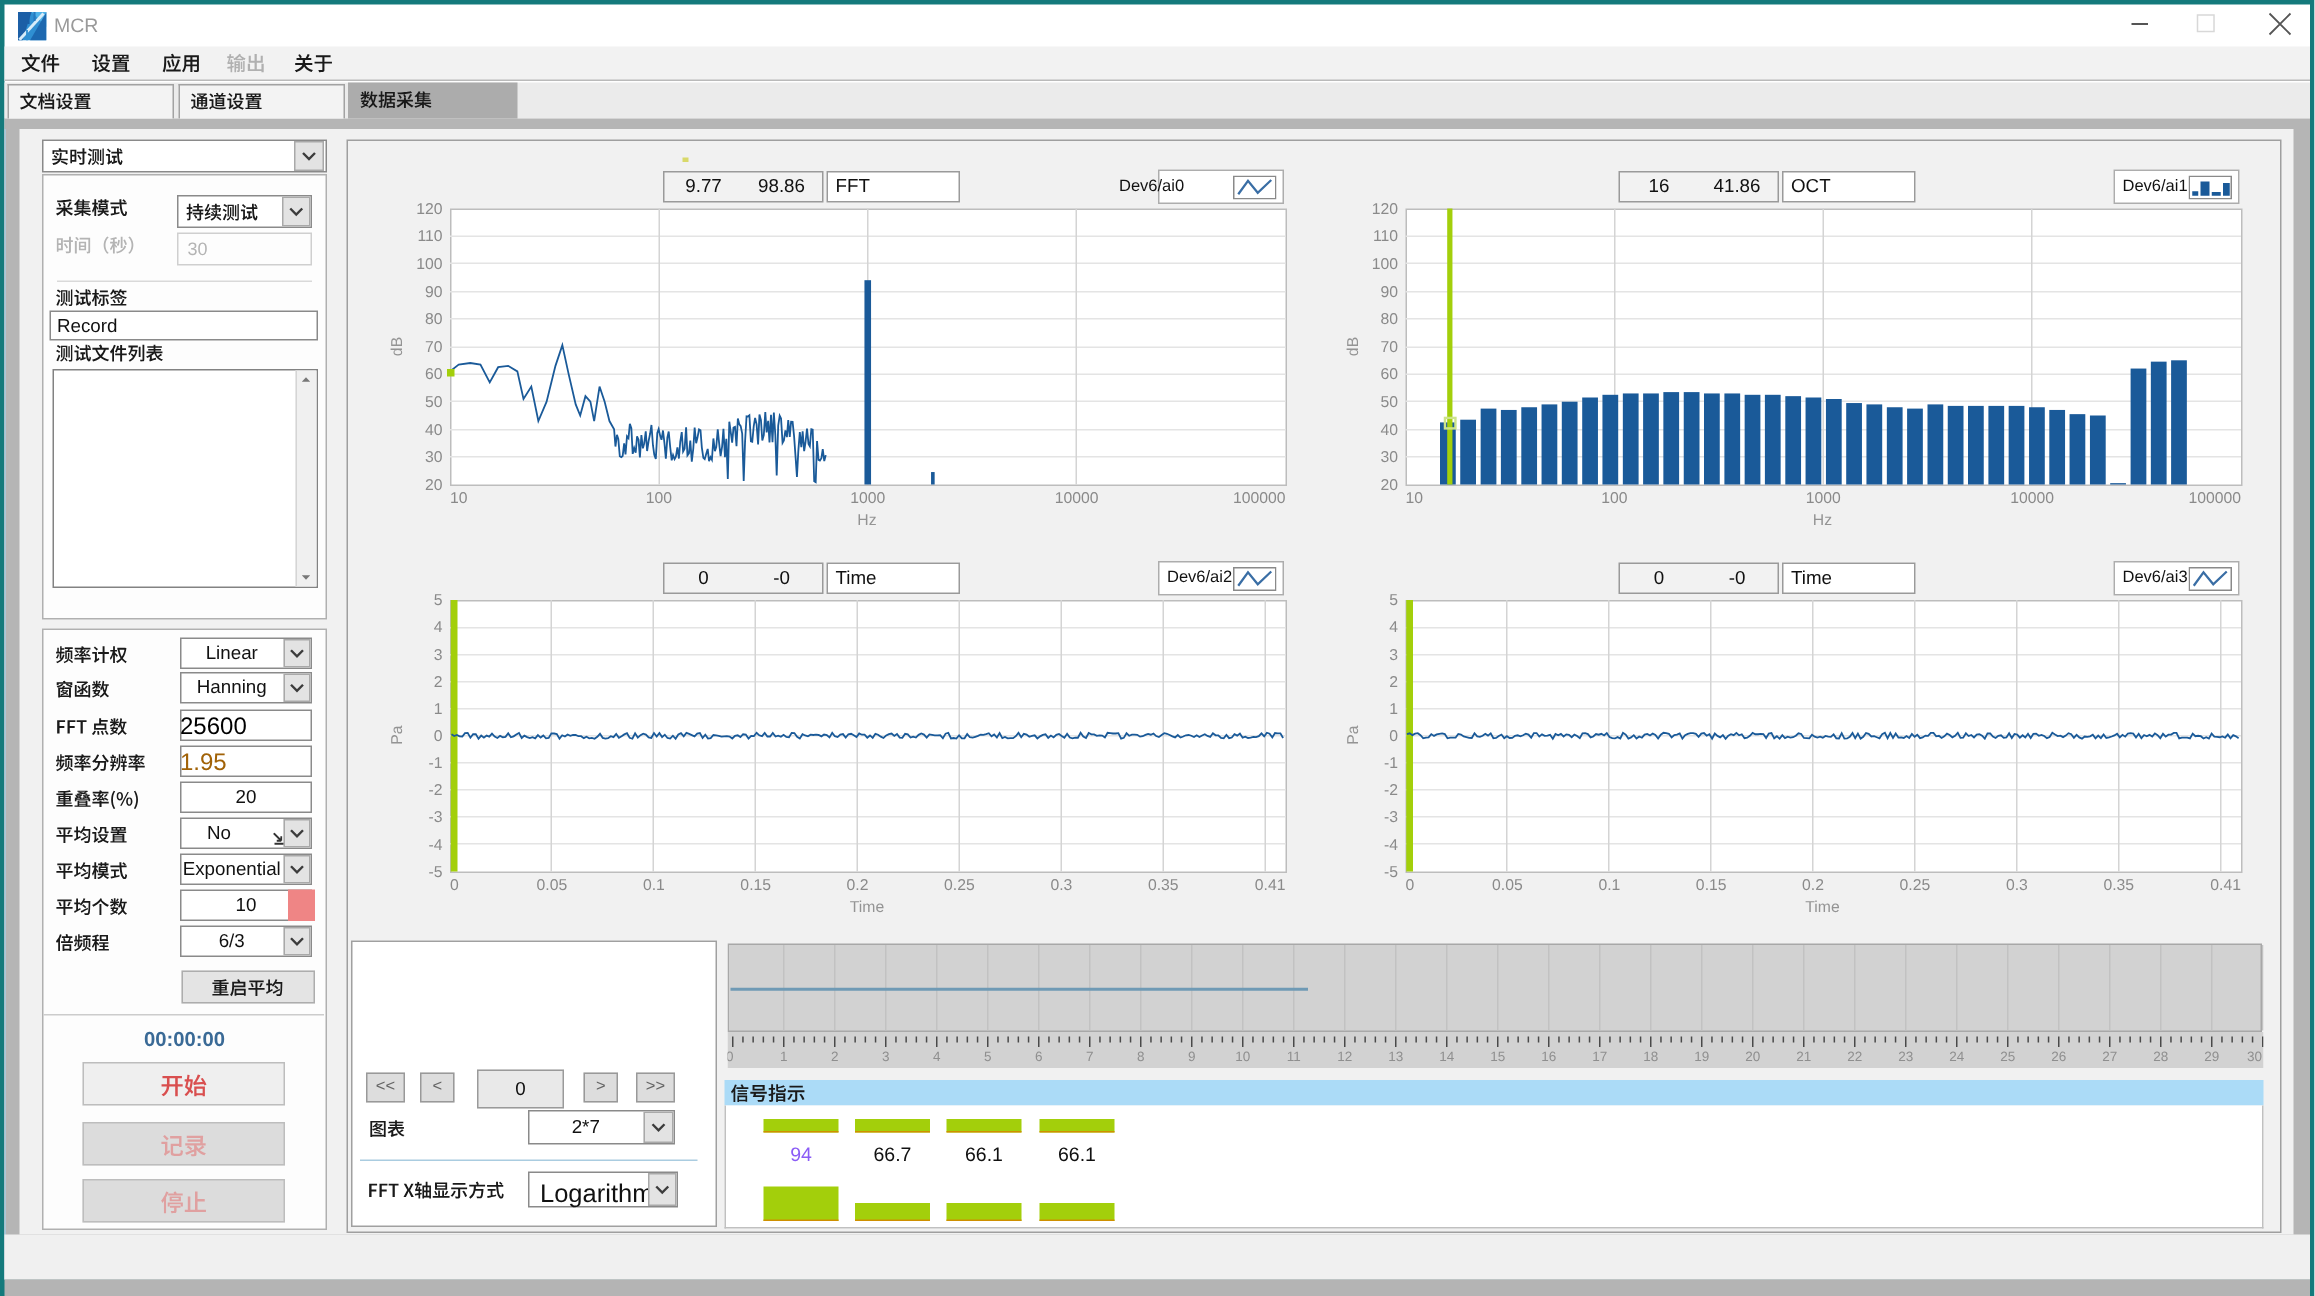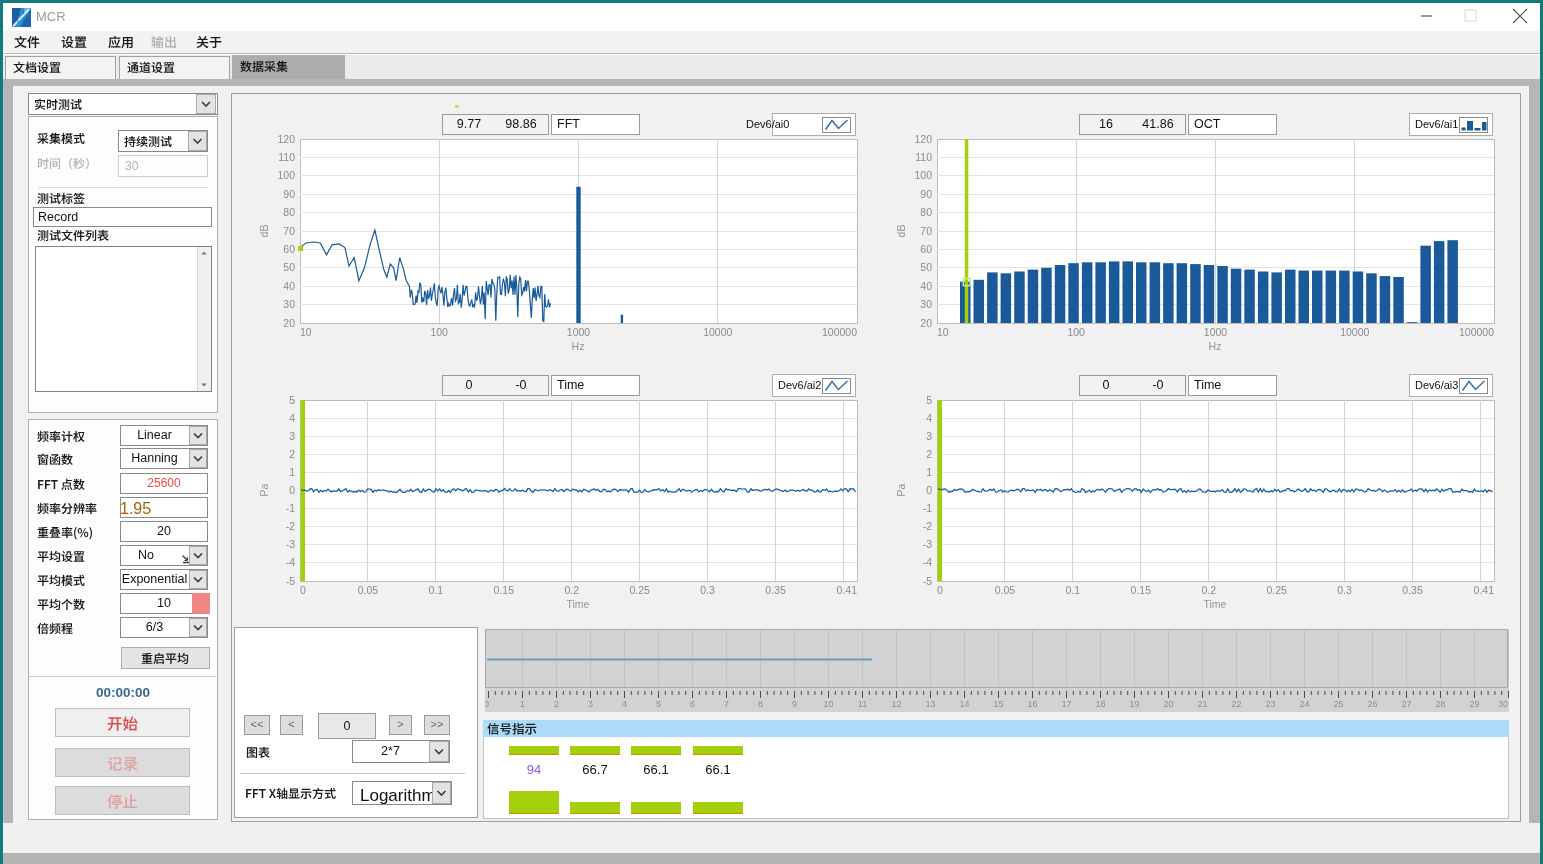--- a/index.html
+++ b/index.html
@@ -112,21 +112,21 @@
 <div style="position:absolute;left:120px;top:448px;width:88px;height:21px;background:#fff;border:1px solid #8a8a8a"></div>
 <div style="position:absolute;left:120px;top:451px;width:69px;text-align:center;font-size:12.5px;color:#111">Hanning</div>
 <div style="position:absolute;left:189px;top:449px;width:18px;height:19px;background:#e3e3e3;border:1px solid #a9a9a9"></div>
 <svg class="abs" style="left:189px;top:449px" width="18" height="19">
     <path d="M5 7.5 L9 11.5 L13 7.5" fill="none" stroke="#3c3c3c" stroke-width="1.6"></path>
   </svg>
 <svg style="position:absolute;left:36px;top:477.0px;overflow:visible" width="50" height="16">
     <path transform="translate(1,12.0)" d="M1.1 0V-8.9H6.4V-7.6H2.7V-5H5.9V-3.7H2.7V0Z M8 0V-8.9H13.3V-7.6H9.5V-5H12.8V-3.7H9.5V0Z M16.7 0V-7.6H14.1V-8.9H20.7V-7.6H18.2V0Z M29.1 -10.2H30.4V-6H29.1ZM26.9 -5.4V-3.6H32.7V-5.4ZM25.7 -6.6H33.9V-2.5H25.7ZM29.7 -9H34.8V-7.9H29.7ZM27.7 -1.5 28.9 -1.6Q29 -1.3 29.1 -0.8Q29.1 -0.4 29.2 0.1Q29.2 0.5 29.2 0.8L28 0.9Q28 0.6 28 0.2Q27.9 -0.2 27.9 -0.7Q27.8 -1.1 27.7 -1.5ZM30.2 -1.5 31.3 -1.8Q31.5 -1.4 31.7 -1Q31.9 -0.5 32 -0.1Q32.2 0.3 32.3 0.6L31.1 0.9Q31 0.6 30.9 0.2Q30.7 -0.3 30.6 -0.7Q30.4 -1.1 30.2 -1.5ZM32.7 -1.6 33.8 -2Q34.1 -1.6 34.4 -1.2Q34.7 -0.7 34.9 -0.3Q35.2 0.1 35.4 0.5L34.2 0.9Q34 0.6 33.8 0.2Q33.6 -0.3 33.3 -0.8Q33 -1.2 32.7 -1.6ZM25.8 -1.9 27 -1.6Q26.7 -0.9 26.3 -0.2Q25.8 0.5 25.4 1L24.2 0.4Q24.7 0 25.1 -0.6Q25.5 -1.3 25.8 -1.9Z M36.6 -4H41.2V-3H36.6ZM36.4 -8H42.2V-7H36.4ZM41 -10 42 -9.6Q41.7 -9.1 41.5 -8.7Q41.2 -8.3 40.9 -8.1L40.2 -8.4Q40.3 -8.6 40.5 -8.9Q40.6 -9.2 40.8 -9.5Q40.9 -9.7 41 -10ZM38.7 -10.2H39.9V-4.8H38.7ZM36.7 -9.5 37.6 -9.9Q37.9 -9.6 38.1 -9.1Q38.3 -8.7 38.4 -8.4L37.4 -8Q37.4 -8.3 37.2 -8.7Q37 -9.2 36.7 -9.5ZM38.8 -7.6 39.6 -7.1Q39.3 -6.6 38.8 -6.1Q38.4 -5.6 37.8 -5.2Q37.3 -4.8 36.8 -4.5Q36.7 -4.7 36.5 -5Q36.3 -5.2 36.2 -5.4Q36.7 -5.6 37.2 -6Q37.6 -6.3 38.1 -6.7Q38.5 -7.1 38.8 -7.6ZM39.7 -7.3Q39.9 -7.2 40.2 -7Q40.5 -6.9 40.8 -6.7Q41.2 -6.4 41.5 -6.3Q41.8 -6.1 41.9 -6L41.2 -5.1Q41.1 -5.3 40.8 -5.5Q40.5 -5.7 40.2 -6Q39.9 -6.2 39.6 -6.5Q39.3 -6.7 39.1 -6.8ZM43.1 -7.9H47.3V-6.8H43.1ZM43.2 -10.1 44.4 -9.9Q44.2 -8.7 43.9 -7.6Q43.6 -6.5 43.3 -5.6Q42.9 -4.6 42.4 -3.9Q42.3 -4 42.1 -4.1Q42 -4.3 41.8 -4.4Q41.6 -4.6 41.5 -4.7Q42 -5.3 42.3 -6.2Q42.6 -7 42.9 -8Q43.1 -9 43.2 -10.1ZM45.4 -7.2 46.5 -7.1Q46.3 -5.1 45.7 -3.5Q45.2 -1.9 44.3 -0.8Q43.3 0.3 41.9 1.1Q41.8 1 41.7 0.8Q41.6 0.6 41.5 0.4Q41.3 0.2 41.2 0.1Q42.6 -0.6 43.4 -1.6Q44.3 -2.6 44.7 -4Q45.2 -5.4 45.4 -7.2ZM43.8 -6.9Q44 -5.4 44.5 -4Q45 -2.7 45.7 -1.7Q46.5 -0.6 47.6 -0Q47.4 0.1 47.1 0.4Q46.9 0.7 46.7 0.9Q45.6 0.2 44.8 -0.9Q44 -2.1 43.6 -3.5Q43.1 -5 42.7 -6.8ZM36.9 -1.8 37.7 -2.5Q38.3 -2.3 39 -1.9Q39.7 -1.6 40.3 -1.2Q40.9 -0.9 41.4 -0.6L40.6 0.2Q40.2 -0.1 39.6 -0.5Q39 -0.8 38.3 -1.2Q37.6 -1.5 36.9 -1.8ZM40.8 -4H41L41.2 -4L41.9 -3.8Q41.5 -2.4 40.8 -1.5Q40 -0.5 39 0Q38 0.6 36.8 1Q36.7 0.8 36.5 0.5Q36.4 0.2 36.2 0Q37.3 -0.2 38.2 -0.7Q39.2 -1.2 39.8 -2Q40.5 -2.7 40.8 -3.8ZM36.9 -1.8Q37.2 -2.2 37.5 -2.7Q37.8 -3.2 38 -3.7Q38.3 -4.2 38.5 -4.7L39.5 -4.5Q39.3 -4 39.1 -3.4Q38.8 -2.9 38.5 -2.4Q38.3 -1.9 38 -1.6Z" fill="#1a1a1a"></path>
   </svg>
 <div style="position:absolute;left:120px;top:473px;width:88px;height:21px;background:#fff;border:1px solid #8a8a8a"></div>
-<div style="position:absolute;left:120px;top:476px;width:88px;text-align:center;font-size:12px;color:#ef4444">25600</div>
+<div style="position:absolute;left:120px;top:476px;width:88px;font-size:16px;color:#000000">25600</div>
 <svg style="position:absolute;left:36px;top:501.0px;overflow:visible" width="62" height="16">
     <path transform="translate(1,12.0)" d="M6.2 -9.5H11.5V-8.4H6.2ZM8.5 -8.8 9.6 -8.5Q9.4 -8.1 9.2 -7.6Q9 -7.1 8.8 -6.8L7.9 -7Q8 -7.4 8.2 -7.9Q8.4 -8.4 8.5 -8.8ZM6.5 -7.3H11.2V-1.7H10.1V-6.4H7.5V-1.6H6.5ZM8.3 -5.8H9.3Q9.3 -4.5 9.2 -3.5Q9.2 -2.5 9 -1.8Q8.8 -1 8.5 -0.5Q8.1 0.1 7.5 0.4Q6.9 0.8 5.9 1.1Q5.9 0.9 5.7 0.6Q5.5 0.4 5.4 0.2Q6.2 -0 6.8 -0.3Q7.3 -0.6 7.6 -1.1Q7.9 -1.5 8.1 -2.2Q8.2 -2.8 8.3 -3.7Q8.3 -4.6 8.3 -5.8ZM8.7 -0.9 9.4 -1.6Q9.8 -1.3 10.2 -1Q10.6 -0.6 11 -0.3Q11.4 0 11.7 0.3L11 1.1Q10.7 0.8 10.3 0.4Q10 0.1 9.5 -0.3Q9.1 -0.6 8.7 -0.9ZM3.5 -8.8H5.8V-7.8H3.5ZM0.4 -6.5H6V-5.4H0.4ZM3.1 -10.2H4.1V-5.9H3.1ZM1.2 -9.1H2.2V-5.9H1.2ZM5 -4.7 6 -4.4Q5.7 -3 5.1 -1.9Q4.4 -0.9 3.5 -0.1Q2.5 0.6 1 1.1Q1 0.8 0.8 0.6Q0.6 0.3 0.4 0.1Q1.7 -0.2 2.6 -0.9Q3.5 -1.5 4.1 -2.4Q4.7 -3.4 5 -4.7ZM1.4 -4.8 2.4 -4.6Q2.2 -3.8 1.9 -3.1Q1.6 -2.4 1.2 -1.9Q1.1 -2 1 -2.1Q0.8 -2.2 0.6 -2.3Q0.5 -2.4 0.3 -2.5Q0.7 -2.9 1 -3.5Q1.2 -4.2 1.4 -4.8ZM2.8 -5.7H3.9V-1.8H2.8Z M17.3 -3.3H18.7V1H17.3ZM12.6 -2.5H23.5V-1.3H12.6ZM12.8 -9.1H23.3V-8H12.8ZM21.9 -7.7 22.9 -7.1Q22.5 -6.7 22 -6.3Q21.5 -5.9 21.1 -5.6L20.2 -6.2Q20.5 -6.4 20.8 -6.7Q21.1 -6.9 21.4 -7.2Q21.7 -7.5 21.9 -7.7ZM18.6 -5.3 19.5 -5.6Q19.8 -5.3 20 -4.9Q20.3 -4.5 20.5 -4.2Q20.7 -3.8 20.8 -3.5L19.9 -3.1Q19.8 -3.4 19.6 -3.8Q19.4 -4.2 19.1 -4.6Q18.9 -5 18.6 -5.3ZM12.6 -4.2Q13.1 -4.4 13.9 -4.7Q14.7 -5.1 15.5 -5.4L15.8 -4.5Q15.1 -4.2 14.4 -3.8Q13.7 -3.5 13.2 -3.2ZM12.9 -7 13.7 -7.7Q14 -7.5 14.4 -7.3Q14.7 -7 15 -6.8Q15.4 -6.6 15.6 -6.4L14.7 -5.6Q14.5 -5.8 14.2 -6.1Q13.9 -6.3 13.6 -6.6Q13.2 -6.8 12.9 -7ZM20.1 -4.8 20.9 -5.4Q21.3 -5.2 21.8 -4.9Q22.2 -4.7 22.6 -4.4Q23 -4.1 23.3 -3.8L22.4 -3.1Q22.2 -3.4 21.8 -3.6Q21.4 -3.9 20.9 -4.2Q20.5 -4.5 20.1 -4.8ZM16.1 -5.6Q16.1 -5.8 16 -5.9Q16 -6.1 15.9 -6.3Q15.8 -6.5 15.8 -6.6Q15.9 -6.7 16 -6.8Q16.2 -6.9 16.3 -7Q16.4 -7.1 16.6 -7.4Q16.8 -7.7 17.1 -8.1Q17.3 -8.4 17.5 -8.8L18.5 -8.4Q18.2 -7.8 17.7 -7.2Q17.2 -6.6 16.7 -6.2V-6.2Q16.7 -6.2 16.6 -6.1Q16.5 -6.1 16.4 -6Q16.3 -5.9 16.2 -5.8Q16.1 -5.7 16.1 -5.6ZM16.1 -5.6 16.1 -6.5 16.6 -6.8 18.9 -6.9Q18.8 -6.7 18.8 -6.4Q18.7 -6.1 18.7 -5.9Q18 -5.9 17.5 -5.8Q17 -5.8 16.7 -5.8Q16.5 -5.7 16.3 -5.7Q16.2 -5.7 16.1 -5.6ZM15.9 -3.2Q15.8 -3.4 15.8 -3.5Q15.7 -3.7 15.7 -3.9Q15.6 -4.1 15.5 -4.3Q15.8 -4.3 16 -4.5Q16.2 -4.6 16.6 -4.9Q16.7 -5 17 -5.3Q17.4 -5.6 17.8 -6Q18.2 -6.4 18.6 -6.9Q19 -7.4 19.4 -7.8L20.3 -7.3Q19.5 -6.3 18.5 -5.4Q17.5 -4.4 16.5 -3.8V-3.7Q16.5 -3.7 16.4 -3.7Q16.3 -3.6 16.2 -3.6Q16.1 -3.5 16 -3.4Q15.9 -3.3 15.9 -3.2ZM15.9 -3.2 15.8 -4.1 16.4 -4.4 20 -4.7Q20 -4.5 20 -4.2Q20 -3.9 20 -3.8Q18.7 -3.6 18 -3.6Q17.2 -3.5 16.8 -3.4Q16.4 -3.4 16.2 -3.3Q16 -3.3 15.9 -3.2ZM17 -9.9 18.3 -10.2Q18.5 -9.9 18.7 -9.6Q18.9 -9.2 19 -8.9L17.8 -8.6Q17.7 -8.8 17.5 -9.2Q17.2 -9.6 17 -9.9Z M26.3 -5.7H32.9V-4.5H26.3ZM32.5 -5.7H33.8Q33.8 -5.7 33.8 -5.6Q33.8 -5.5 33.8 -5.4Q33.8 -5.2 33.8 -5.1Q33.7 -3.8 33.7 -2.8Q33.6 -1.9 33.5 -1.2Q33.5 -0.6 33.4 -0.2Q33.2 0.2 33.1 0.4Q32.9 0.6 32.6 0.7Q32.4 0.8 32.1 0.9Q31.7 0.9 31.2 0.9Q30.7 0.9 30.2 0.9Q30.2 0.6 30.1 0.3Q30 -0.1 29.8 -0.3Q30.3 -0.3 30.8 -0.3Q31.3 -0.3 31.5 -0.3Q31.8 -0.3 32 -0.4Q32.1 -0.6 32.2 -1.1Q32.3 -1.7 32.4 -2.7Q32.5 -3.8 32.5 -5.5ZM27.8 -10 29.1 -9.6Q28.7 -8.6 28.1 -7.6Q27.5 -6.7 26.9 -5.9Q26.2 -5.1 25.5 -4.5Q25.4 -4.6 25.2 -4.8Q25 -5 24.8 -5.2Q24.6 -5.3 24.4 -5.4Q25.1 -6 25.8 -6.7Q26.4 -7.4 26.9 -8.2Q27.4 -9.1 27.8 -10ZM32.2 -10Q32.5 -9.4 32.9 -8.8Q33.3 -8.2 33.7 -7.6Q34.2 -7 34.7 -6.5Q35.2 -6 35.6 -5.6Q35.5 -5.5 35.3 -5.3Q35.1 -5.1 34.9 -5Q34.7 -4.8 34.6 -4.6Q34.2 -5 33.7 -5.6Q33.2 -6.2 32.7 -6.8Q32.2 -7.5 31.8 -8.2Q31.4 -8.9 31 -9.5ZM28.5 -5.3H29.8Q29.7 -4.3 29.5 -3.4Q29.3 -2.5 28.8 -1.6Q28.4 -0.8 27.6 -0.1Q26.8 0.6 25.5 1.1Q25.4 0.9 25.3 0.7Q25.2 0.5 25 0.3Q24.9 0.1 24.7 -0Q25.9 -0.4 26.6 -1Q27.3 -1.5 27.7 -2.2Q28.1 -3 28.2 -3.7Q28.4 -4.5 28.5 -5.3Z M40.8 -7.8 41.7 -7.7Q41.7 -7.1 41.7 -6.4Q41.6 -5.6 41.5 -4.9Q41.4 -4.3 41.3 -3.7L40.4 -4Q40.5 -4.4 40.6 -5.1Q40.7 -5.8 40.8 -6.5Q40.8 -7.2 40.8 -7.8ZM42.2 -10.1H43.2V-5.5Q43.2 -4.5 43.1 -3.6Q43 -2.7 42.8 -1.9Q42.5 -1.1 42 -0.3Q41.5 0.4 40.7 1Q40.6 0.9 40.5 0.7Q40.4 0.6 40.2 0.4Q40.1 0.3 40 0.2Q40.7 -0.3 41.1 -1Q41.6 -1.6 41.8 -2.4Q42 -3.1 42.1 -3.9Q42.2 -4.6 42.2 -5.4ZM36.6 -8.6H40.3V-7.6H36.6ZM36.5 -5.4H40.4V-4.4H36.5ZM36.9 -7.3 37.8 -7.5Q38 -7 38.1 -6.5Q38.2 -5.9 38.2 -5.6L37.3 -5.4Q37.3 -5.7 37.2 -6.3Q37.1 -6.9 36.9 -7.3ZM39.2 -7.5 40.2 -7.3Q40 -6.7 39.8 -6.1Q39.6 -5.5 39.5 -5.1L38.7 -5.3Q38.7 -5.6 38.9 -6Q39 -6.4 39 -6.8Q39.1 -7.2 39.2 -7.5ZM43.5 -8.6H47.4V-7.6H43.5ZM43.4 -5.4H47.6V-4.3H43.4ZM43.9 -7.3 44.7 -7.5Q44.9 -7 45 -6.5Q45.1 -6 45.2 -5.6L44.2 -5.3Q44.2 -5.7 44.1 -6.3Q44 -6.9 43.9 -7.3ZM46.2 -7.6 47.2 -7.4Q47.1 -6.9 47 -6.5Q46.9 -6.1 46.7 -5.7Q46.6 -5.3 46.5 -4.9L45.7 -5.1Q45.8 -5.5 45.9 -5.9Q46 -6.3 46.1 -6.8Q46.2 -7.2 46.2 -7.6ZM44.9 -5H46.1V1H44.9ZM43.6 -2.9H47.4V-1.9H43.6ZM37.9 -5H39V-2.9Q39 -2.4 39 -1.9Q38.9 -1.4 38.7 -0.8Q38.5 -0.3 38.2 0.2Q37.8 0.7 37.3 1Q37.2 0.9 36.9 0.6Q36.7 0.4 36.5 0.2Q37 -0.1 37.3 -0.4Q37.5 -0.8 37.7 -1.3Q37.8 -1.7 37.9 -2.1Q37.9 -2.5 37.9 -2.9ZM37.5 -9.7 38.5 -10Q38.7 -9.6 39 -9.1Q39.2 -8.6 39.3 -8.3L38.2 -7.9Q38.1 -8.2 37.9 -8.8Q37.7 -9.3 37.5 -9.7ZM36.6 -3.2H40.3V-2.2H36.6ZM44.6 -9.8 45.6 -10.1Q45.8 -9.7 46 -9.2Q46.3 -8.7 46.4 -8.3L45.3 -7.9Q45.2 -8.3 45 -8.8Q44.8 -9.4 44.6 -9.8Z M53.3 -3.3H54.7V1H53.3ZM48.6 -2.5H59.5V-1.3H48.6ZM48.8 -9.1H59.3V-8H48.8ZM57.9 -7.7 58.9 -7.1Q58.5 -6.7 58 -6.3Q57.5 -5.9 57.1 -5.6L56.2 -6.2Q56.5 -6.4 56.8 -6.7Q57.1 -6.9 57.4 -7.2Q57.7 -7.5 57.9 -7.7ZM54.6 -5.3 55.5 -5.6Q55.8 -5.3 56 -4.9Q56.3 -4.5 56.5 -4.2Q56.7 -3.8 56.8 -3.5L55.9 -3.1Q55.8 -3.4 55.6 -3.8Q55.4 -4.2 55.1 -4.6Q54.9 -5 54.6 -5.3ZM48.6 -4.2Q49.1 -4.4 49.9 -4.7Q50.7 -5.1 51.5 -5.4L51.8 -4.5Q51.1 -4.2 50.4 -3.8Q49.7 -3.5 49.2 -3.2ZM48.9 -7 49.7 -7.7Q50 -7.5 50.4 -7.3Q50.7 -7 51 -6.8Q51.4 -6.6 51.6 -6.4L50.7 -5.6Q50.5 -5.8 50.2 -6.1Q49.9 -6.3 49.6 -6.6Q49.2 -6.8 48.9 -7ZM56.1 -4.8 56.9 -5.4Q57.3 -5.2 57.8 -4.9Q58.2 -4.7 58.6 -4.4Q59 -4.1 59.3 -3.8L58.4 -3.1Q58.2 -3.4 57.8 -3.6Q57.4 -3.9 56.9 -4.2Q56.5 -4.5 56.1 -4.8ZM52.1 -5.6Q52.1 -5.8 52 -5.9Q52 -6.1 51.9 -6.3Q51.8 -6.5 51.8 -6.6Q51.9 -6.7 52 -6.8Q52.2 -6.9 52.3 -7Q52.4 -7.1 52.6 -7.4Q52.8 -7.7 53.1 -8.1Q53.3 -8.4 53.5 -8.8L54.5 -8.4Q54.2 -7.8 53.7 -7.2Q53.2 -6.6 52.7 -6.2V-6.2Q52.7 -6.2 52.6 -6.1Q52.5 -6.1 52.4 -6Q52.3 -5.9 52.2 -5.8Q52.1 -5.7 52.1 -5.6ZM52.1 -5.6 52.1 -6.5 52.6 -6.8 54.9 -6.9Q54.8 -6.7 54.8 -6.4Q54.7 -6.1 54.7 -5.9Q54 -5.9 53.5 -5.8Q53 -5.8 52.7 -5.8Q52.5 -5.7 52.3 -5.7Q52.2 -5.7 52.1 -5.6ZM51.9 -3.2Q51.8 -3.4 51.8 -3.5Q51.7 -3.7 51.7 -3.9Q51.6 -4.1 51.5 -4.3Q51.8 -4.3 52 -4.5Q52.2 -4.6 52.6 -4.9Q52.7 -5 53 -5.3Q53.4 -5.6 53.8 -6Q54.2 -6.4 54.6 -6.9Q55 -7.4 55.4 -7.8L56.3 -7.3Q55.5 -6.3 54.5 -5.4Q53.5 -4.4 52.5 -3.8V-3.7Q52.5 -3.7 52.4 -3.7Q52.3 -3.6 52.2 -3.6Q52.1 -3.5 52 -3.4Q51.9 -3.3 51.9 -3.2ZM51.9 -3.2 51.8 -4.1 52.4 -4.4 56 -4.7Q56 -4.5 56 -4.2Q56 -3.9 56 -3.8Q54.7 -3.6 54 -3.6Q53.2 -3.5 52.8 -3.4Q52.4 -3.4 52.2 -3.3Q52 -3.3 51.9 -3.2ZM53 -9.9 54.3 -10.2Q54.5 -9.9 54.7 -9.6Q54.9 -9.2 55 -8.9L53.8 -8.6Q53.7 -8.8 53.5 -9.2Q53.2 -9.6 53 -9.9Z" fill="#1a1a1a"></path>
   </svg>
 <div style="position:absolute;left:120px;top:497px;width:88px;height:21px;background:#fff;border:1px solid #8a8a8a"></div>
 <div style="position:absolute;left:120px;top:500px;width:88px;font-size:16px;color:#a16207">1.95</div>
 <svg style="position:absolute;left:36px;top:525.0px;overflow:visible" width="58" height="16">
     <path transform="translate(1,12.0)" d="M0.6 -0.3H11.4V0.7H0.6ZM0.6 -8H11.4V-7H0.6ZM1.5 -2H10.7V-1.1H1.5ZM5.3 -9.1H6.6V0.2H5.3ZM9.6 -10.1 10.2 -9.2Q9.4 -9 8.4 -8.9Q7.3 -8.8 6.2 -8.7Q5.1 -8.7 4 -8.6Q2.9 -8.6 1.8 -8.6Q1.8 -8.8 1.7 -9Q1.6 -9.3 1.5 -9.5Q2.6 -9.5 3.7 -9.6Q4.8 -9.6 5.9 -9.7Q7 -9.8 7.9 -9.9Q8.9 -10 9.6 -10.1ZM3.1 -4.2V-3.5H9V-4.2ZM3.1 -5.7V-5H9V-5.7ZM1.9 -6.5H10.2V-2.7H1.9Z M14.6 -9.9H21V-9.1H14.6ZM15 -8.6 15.5 -9.2Q16.6 -9 17.7 -8.8Q18.8 -8.5 19.8 -8.3Q20.8 -8 21.5 -7.7L20.9 -7.1Q20.2 -7.4 19.3 -7.7Q18.3 -7.9 17.2 -8.2Q16.1 -8.4 15 -8.6ZM20.7 -9.9H20.9L21.1 -9.9L21.7 -9.5Q21.1 -9 20.4 -8.6Q19.6 -8.1 18.6 -7.9Q17.7 -7.6 16.6 -7.4Q15.6 -7.3 14.5 -7.2Q14.4 -7.3 14.3 -7.5Q14.2 -7.7 14.1 -7.9Q15.1 -7.9 16.1 -8.1Q17.1 -8.2 18 -8.4Q18.9 -8.7 19.6 -9Q20.3 -9.3 20.7 -9.8ZM13.2 -7.2H17.1V-6.5H13.2ZM13.4 -6 13.9 -6.5Q14.6 -6.3 15.3 -6.1Q16 -5.8 16.6 -5.6Q17.3 -5.3 17.7 -5.1L16.9 -4.5Q16.5 -4.7 16 -5Q15.4 -5.3 14.7 -5.5Q14.1 -5.7 13.4 -6ZM16.8 -7.2H17L17.2 -7.3L17.8 -7Q17.4 -6.3 16.7 -5.8Q15.9 -5.3 15 -5Q14.1 -4.7 13.2 -4.5Q13.1 -4.6 13 -4.8Q12.8 -5.1 12.7 -5.2Q13.6 -5.3 14.4 -5.6Q15.2 -5.8 15.9 -6.2Q16.5 -6.6 16.8 -7.1ZM18.2 -7.2H22.4V-6.5H18.2ZM18.3 -6 18.9 -6.5Q19.6 -6.3 20.4 -6.1Q21.2 -5.8 21.9 -5.6Q22.5 -5.3 23 -5.1L22.3 -4.5Q21.8 -4.7 21.2 -5Q20.6 -5.3 19.8 -5.5Q19.1 -5.8 18.3 -6ZM22 -7.2H22.2L22.4 -7.3L23 -6.9Q22.6 -6.3 21.8 -5.8Q21.1 -5.3 20.2 -5Q19.3 -4.7 18.4 -4.6Q18.3 -4.7 18.2 -4.9Q18 -5.1 17.9 -5.2Q18.7 -5.4 19.5 -5.6Q20.4 -5.9 21 -6.2Q21.7 -6.6 22 -7.1ZM15.3 -2.2H20.7V-1.6H15.3ZM15.3 -1.1H20.7V-0.5H15.3ZM12.7 -0H23.4V0.8H12.7ZM12.9 -4.6H23.1V-2.9H21.9V-3.8H14V-2.9H12.9ZM14.7 -3.4H21.3V0.4H20.1V-2.7H15.8V0.4H14.7Z M29.3 -3.3H30.7V1H29.3ZM24.6 -2.5H35.5V-1.3H24.6ZM24.8 -9.1H35.3V-8H24.8ZM33.9 -7.7 34.9 -7.1Q34.5 -6.7 34 -6.3Q33.5 -5.9 33.1 -5.6L32.2 -6.2Q32.5 -6.4 32.8 -6.7Q33.1 -6.9 33.4 -7.2Q33.7 -7.5 33.9 -7.7ZM30.6 -5.3 31.5 -5.6Q31.8 -5.3 32 -4.9Q32.3 -4.5 32.5 -4.2Q32.7 -3.8 32.8 -3.5L31.9 -3.1Q31.8 -3.4 31.6 -3.8Q31.4 -4.2 31.1 -4.6Q30.9 -5 30.6 -5.3ZM24.6 -4.2Q25.1 -4.4 25.9 -4.7Q26.7 -5.1 27.5 -5.4L27.8 -4.5Q27.1 -4.2 26.4 -3.8Q25.7 -3.5 25.2 -3.2ZM24.9 -7 25.7 -7.7Q26 -7.5 26.4 -7.3Q26.7 -7 27 -6.8Q27.4 -6.6 27.6 -6.4L26.7 -5.6Q26.5 -5.8 26.2 -6.1Q25.9 -6.3 25.6 -6.6Q25.2 -6.8 24.9 -7ZM32.1 -4.8 32.9 -5.4Q33.3 -5.2 33.8 -4.9Q34.2 -4.7 34.6 -4.4Q35 -4.1 35.3 -3.8L34.4 -3.1Q34.2 -3.4 33.8 -3.6Q33.4 -3.9 32.9 -4.2Q32.5 -4.5 32.1 -4.8ZM28.1 -5.6Q28.1 -5.8 28 -5.9Q28 -6.1 27.9 -6.3Q27.8 -6.5 27.8 -6.6Q27.9 -6.7 28 -6.8Q28.2 -6.9 28.3 -7Q28.4 -7.1 28.6 -7.4Q28.8 -7.7 29.1 -8.1Q29.3 -8.4 29.5 -8.8L30.5 -8.4Q30.2 -7.8 29.7 -7.2Q29.2 -6.6 28.7 -6.2V-6.2Q28.7 -6.2 28.6 -6.1Q28.5 -6.1 28.4 -6Q28.3 -5.9 28.2 -5.8Q28.1 -5.7 28.1 -5.6ZM28.1 -5.6 28.1 -6.5 28.6 -6.8 30.9 -6.9Q30.8 -6.7 30.8 -6.4Q30.7 -6.1 30.7 -5.9Q30 -5.9 29.5 -5.8Q29 -5.8 28.7 -5.8Q28.5 -5.7 28.3 -5.7Q28.2 -5.7 28.1 -5.6ZM27.9 -3.2Q27.8 -3.4 27.8 -3.5Q27.7 -3.7 27.7 -3.9Q27.6 -4.1 27.5 -4.3Q27.8 -4.3 28 -4.5Q28.2 -4.6 28.6 -4.9Q28.7 -5 29 -5.3Q29.4 -5.6 29.8 -6Q30.2 -6.4 30.6 -6.9Q31 -7.4 31.4 -7.8L32.3 -7.3Q31.5 -6.3 30.5 -5.4Q29.5 -4.4 28.5 -3.8V-3.7Q28.5 -3.7 28.4 -3.7Q28.3 -3.6 28.2 -3.6Q28.1 -3.5 28 -3.4Q27.9 -3.3 27.9 -3.2ZM27.9 -3.2 27.8 -4.1 28.4 -4.4 32 -4.7Q32 -4.5 32 -4.2Q32 -3.9 32 -3.8Q30.7 -3.6 30 -3.6Q29.2 -3.5 28.8 -3.4Q28.4 -3.4 28.2 -3.3Q28 -3.3 27.9 -3.2ZM29 -9.9 30.3 -10.2Q30.5 -9.9 30.7 -9.6Q30.9 -9.2 31 -8.9L29.8 -8.6Q29.7 -8.8 29.5 -9.2Q29.2 -9.6 29 -9.9Z M38.8 2.4Q38 1 37.5 -0.5Q37.1 -2 37.1 -3.8Q37.1 -5.5 37.5 -7Q38 -8.6 38.8 -9.9L39.8 -9.5Q39 -8.2 38.6 -6.7Q38.3 -5.3 38.3 -3.8Q38.3 -2.3 38.6 -0.8Q39 0.7 39.8 2Z M42.9 -3.4Q42.2 -3.4 41.8 -3.7Q41.3 -4.1 41 -4.7Q40.8 -5.3 40.8 -6.2Q40.8 -7.1 41 -7.7Q41.3 -8.4 41.8 -8.7Q42.2 -9 42.9 -9Q43.5 -9 44 -8.7Q44.4 -8.4 44.7 -7.7Q45 -7.1 45 -6.2Q45 -5.3 44.7 -4.7Q44.4 -4.1 44 -3.7Q43.5 -3.4 42.9 -3.4ZM42.9 -4.3Q43.3 -4.3 43.6 -4.8Q43.9 -5.2 43.9 -6.2Q43.9 -7.2 43.6 -7.7Q43.3 -8.1 42.9 -8.1Q42.4 -8.1 42.1 -7.7Q41.8 -7.2 41.8 -6.2Q41.8 -5.2 42.1 -4.8Q42.4 -4.3 42.9 -4.3ZM43.1 0.2 48 -9H48.9L44.1 0.2ZM49.2 0.2Q48.6 0.2 48.1 -0.2Q47.6 -0.5 47.4 -1.1Q47.1 -1.8 47.1 -2.7Q47.1 -3.5 47.4 -4.2Q47.6 -4.8 48.1 -5.1Q48.6 -5.4 49.2 -5.4Q49.8 -5.4 50.3 -5.1Q50.7 -4.8 51 -4.2Q51.3 -3.5 51.3 -2.7Q51.3 -1.8 51 -1.1Q50.7 -0.5 50.3 -0.2Q49.8 0.2 49.2 0.2ZM49.2 -0.7Q49.6 -0.7 49.9 -1.2Q50.2 -1.6 50.2 -2.7Q50.2 -3.7 49.9 -4.1Q49.6 -4.6 49.2 -4.6Q48.7 -4.6 48.5 -4.1Q48.2 -3.7 48.2 -2.7Q48.2 -1.6 48.5 -1.2Q48.7 -0.7 49.2 -0.7Z M53.2 2.4 52.3 2Q53 0.7 53.4 -0.8Q53.8 -2.3 53.8 -3.8Q53.8 -5.3 53.4 -6.7Q53 -8.2 52.3 -9.5L53.2 -9.9Q54.1 -8.6 54.5 -7Q55 -5.5 55 -3.8Q55 -2 54.5 -0.5Q54.1 1 53.2 2.4Z" fill="#1a1a1a"></path>
   </svg>
 <div style="position:absolute;left:120px;top:521px;width:88px;height:21px;background:#fff;border:1px solid #8a8a8a"></div>
 <div style="position:absolute;left:120px;top:524px;width:88px;text-align:center;font-size:12.5px;color:#111">20</div>

